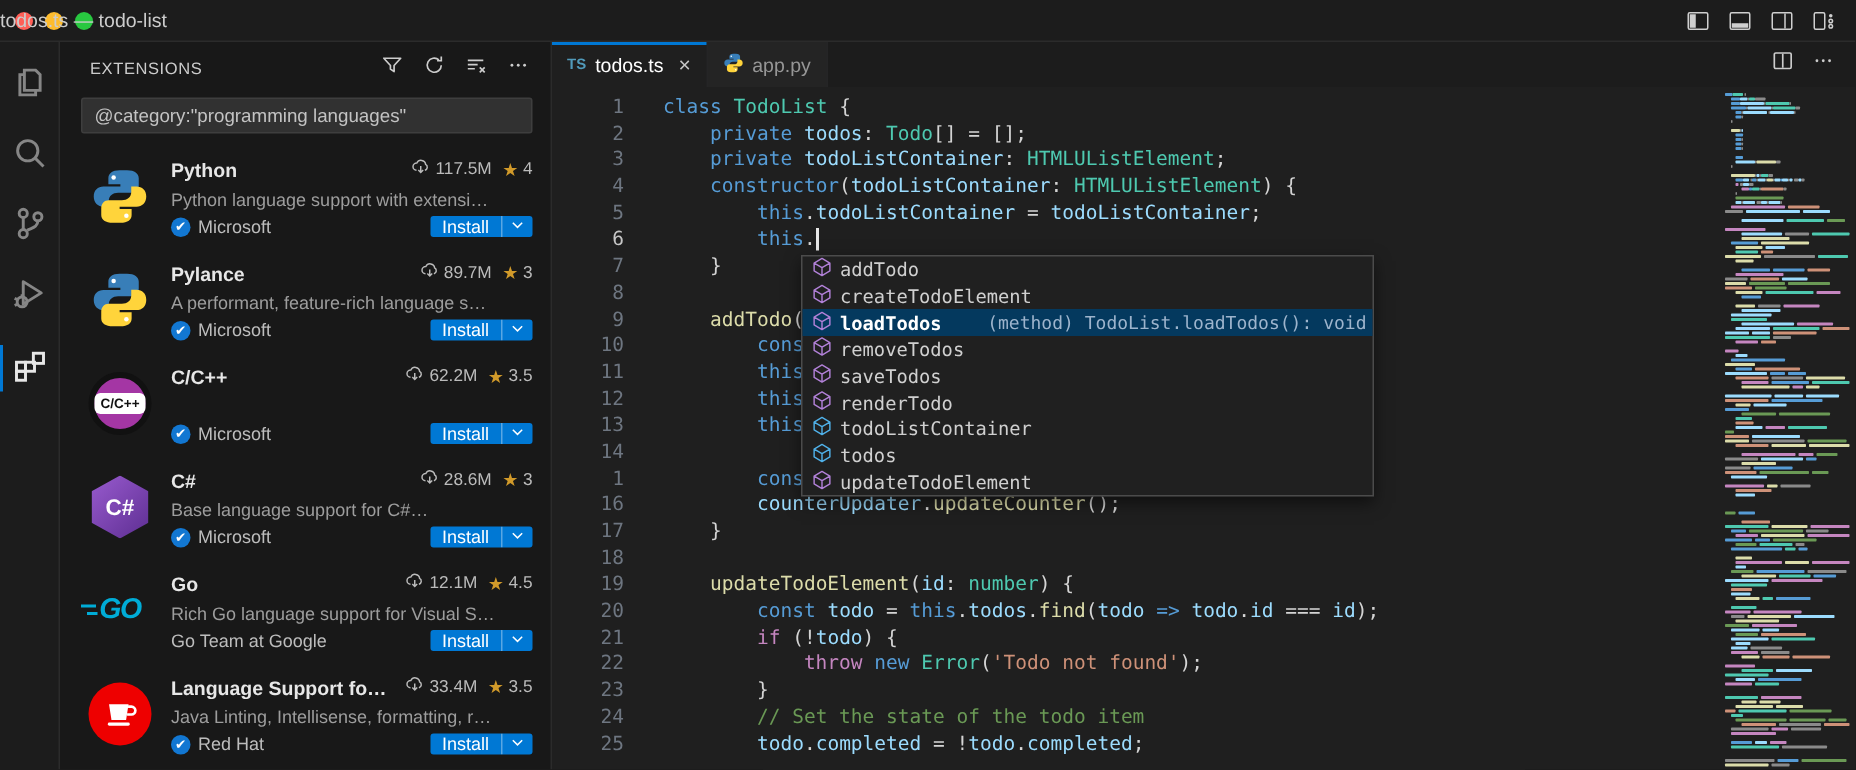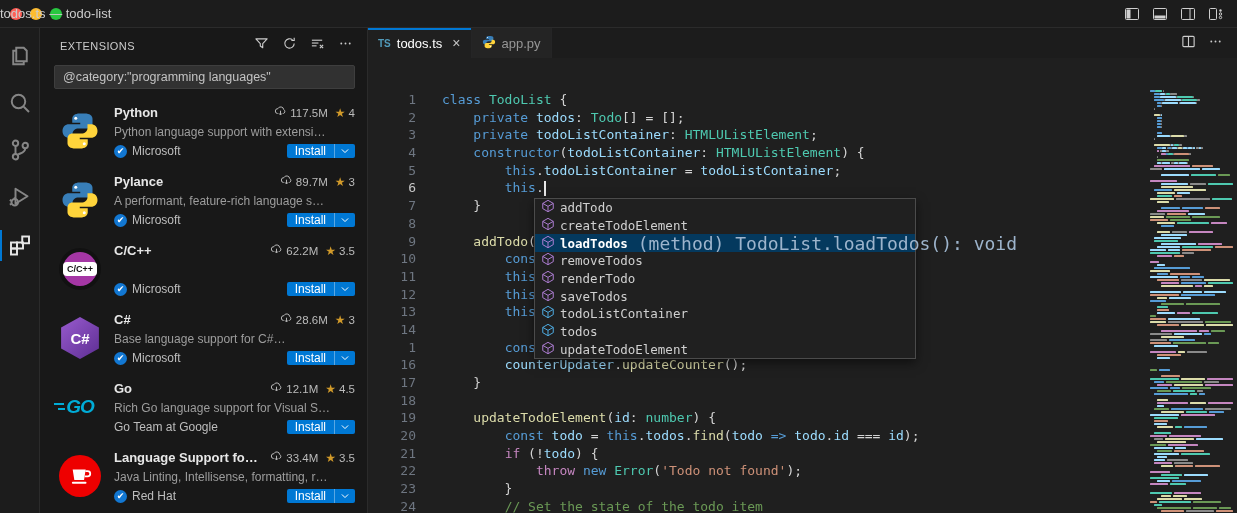--- a/index.html
+++ b/index.html
@@ -65,21 +65,21 @@
   .icon-cpp b { background:#fff; color:#111; font-size:9px; padding:2px 4px; border-radius:4px; font-family:"Liberation Sans",sans-serif; }
   .icon-cs { width:42px; height:42px; background:linear-gradient(135deg,#9a5cd0,#5c2d91);
     clip-path:polygon(50% 0,95% 25%,95% 75%,50% 100%,5% 75%,5% 25%); display:flex; align-items:center; justify-content:center; }
   .icon-cs b { color:#fff; font-size:15px; }
   .icon-go { color:#00acd7; font-style:italic; font-weight:bold; font-size:19px; letter-spacing:-1px; position:relative; }
   .icon-go i { position:absolute; left:-12px; top:7px; width:10px; border-top:2px solid #00acd7; }
   .icon-go i + i { top:12px; left:-8px; width:7px; }
   .icon-java { width:42px; height:42px; border-radius:50%; background:#e00; display:flex; align-items:center; justify-content:center; }
 
   
-  .editorgroup { flex:1; display:flex; flex-direction:column; min-width:0;gap:28px; }
+  .editorgroup { flex:1; display:flex; flex-direction:column; min-width:0; }
   .tabbar { height:30px; background:#1c1c1c; display:flex; align-items:stretch; flex:0 0 30px; }
   .tab { display:flex; align-items:center; gap:6px; padding:0 10px; font-size:13px; border-right:1px solid #252526; position:relative; }
   .tab.active { background:#1f1f1f; color:#fff; }
   .tab.active::before { content:""; position:absolute; top:0; left:0; right:0; height:1.5px; background:#0078d4; }
   .tab.inactive { background:#242424; color:#969696; }
   .tab .ts-badge { color:#519aba; font-size:10px; font-weight:bold; }
   .tab .close { color:#c5c5c5; font-size:14px; margin-left:4px; }
   .tab.inactive .pyicon svg { width:14px; height:14px; }
   .tabbar-actions { margin-left:auto; display:flex; align-items:center; gap:12px; padding-right:14px; color:#cccccc; }
   .tabbar-actions svg { width:15px; height:15px; stroke:#ccc; fill:none; stroke-width:1.2; }
@@ -97,21 +97,21 @@
   .tk-com { color:#6a9955; } .tk-pl { color:#d4d4d4; }
   .cursor { display:inline-block; width:1.5px; height:15px; background:#e7e7e7; vertical-align:middle; margin-left:0.5px; }
 
   
   .suggest { position:absolute; left:166px; top:112px; width:382px; background:#202020;
     border:1px solid #4b4b4b; box-shadow:0 4px 10px rgba(0,0,0,.5); z-index:5;
     font-family:"DejaVu Sans Mono","Liberation Mono",monospace; font-size:12.5px; }
   .sg-row { height:17.7px; display:flex; align-items:center; padding:0 4px; color:#d0d0d0; }
   .sg-row svg { width:14px; height:14px; margin:0 5px 0 2px; flex:0 0 14px; }
   .sg-row.sel { background:#04395e; color:#fff; font-weight:bold; }
-  .sg-detail { margin-left:auto; font-weight:normal; color:#9db4cc; font-size:18px; padding-left:10px; white-space:nowrap; }
+  .sg-detail { margin-left:auto; font-weight:normal; color:#9db4cc; font-size:12px; padding-left:10px; white-space:nowrap; }
 
   
   .minimap { width:97px; flex:0 0 97px; padding:4px 4px 0 10px; overflow:hidden; }
   .mm-row { height:2px; margin-bottom:1px; display:flex; }
   .mm-row i { height:2px; display:block; border-radius:0.5px; }
 </style>
 </head>
 <body>
 
 <div class="window">
@@ -1133,28 +1133,28 @@
     <span><svg viewBox="0 0 16 16">
                   <path fill="none" stroke="#b180d7" stroke-width="1.1" stroke-linejoin="round" d="M8 1.5L14 5v6L8 14.5 2 11V5z M2 5l6 3.4L14 5 M8 8.4v6"></path>
                 </svg></span>
     <span>removeTodos</span>
 
   </div>
   <div class="sg-row">
     <span><svg viewBox="0 0 16 16">
                   <path fill="none" stroke="#b180d7" stroke-width="1.1" stroke-linejoin="round" d="M8 1.5L14 5v6L8 14.5 2 11V5z M2 5l6 3.4L14 5 M8 8.4v6"></path>
                 </svg></span>
-    <span>renderTodo</span>
+    <span>saveTodos</span>
 
   </div>
   <div class="sg-row">
     <span><svg viewBox="0 0 16 16">
                   <path fill="none" stroke="#b180d7" stroke-width="1.1" stroke-linejoin="round" d="M8 1.5L14 5v6L8 14.5 2 11V5z M2 5l6 3.4L14 5 M8 8.4v6"></path>
                 </svg></span>
-    <span>saveTodos</span>
+    <span>renderTodo</span>
 
   </div>
   <div class="sg-row">
     <span><svg viewBox="0 0 16 16">
                   <path fill="none" stroke="#4fb0e8" stroke-width="1.1" stroke-linejoin="round" d="M8 1.5L14 5v6L8 14.5 2 11V5z M2 5l6 3.4L14 5 M8 8.4v6"></path>
                 </svg></span>
     <span>todoListContainer</span>
 
   </div>
   <div class="sg-row">

